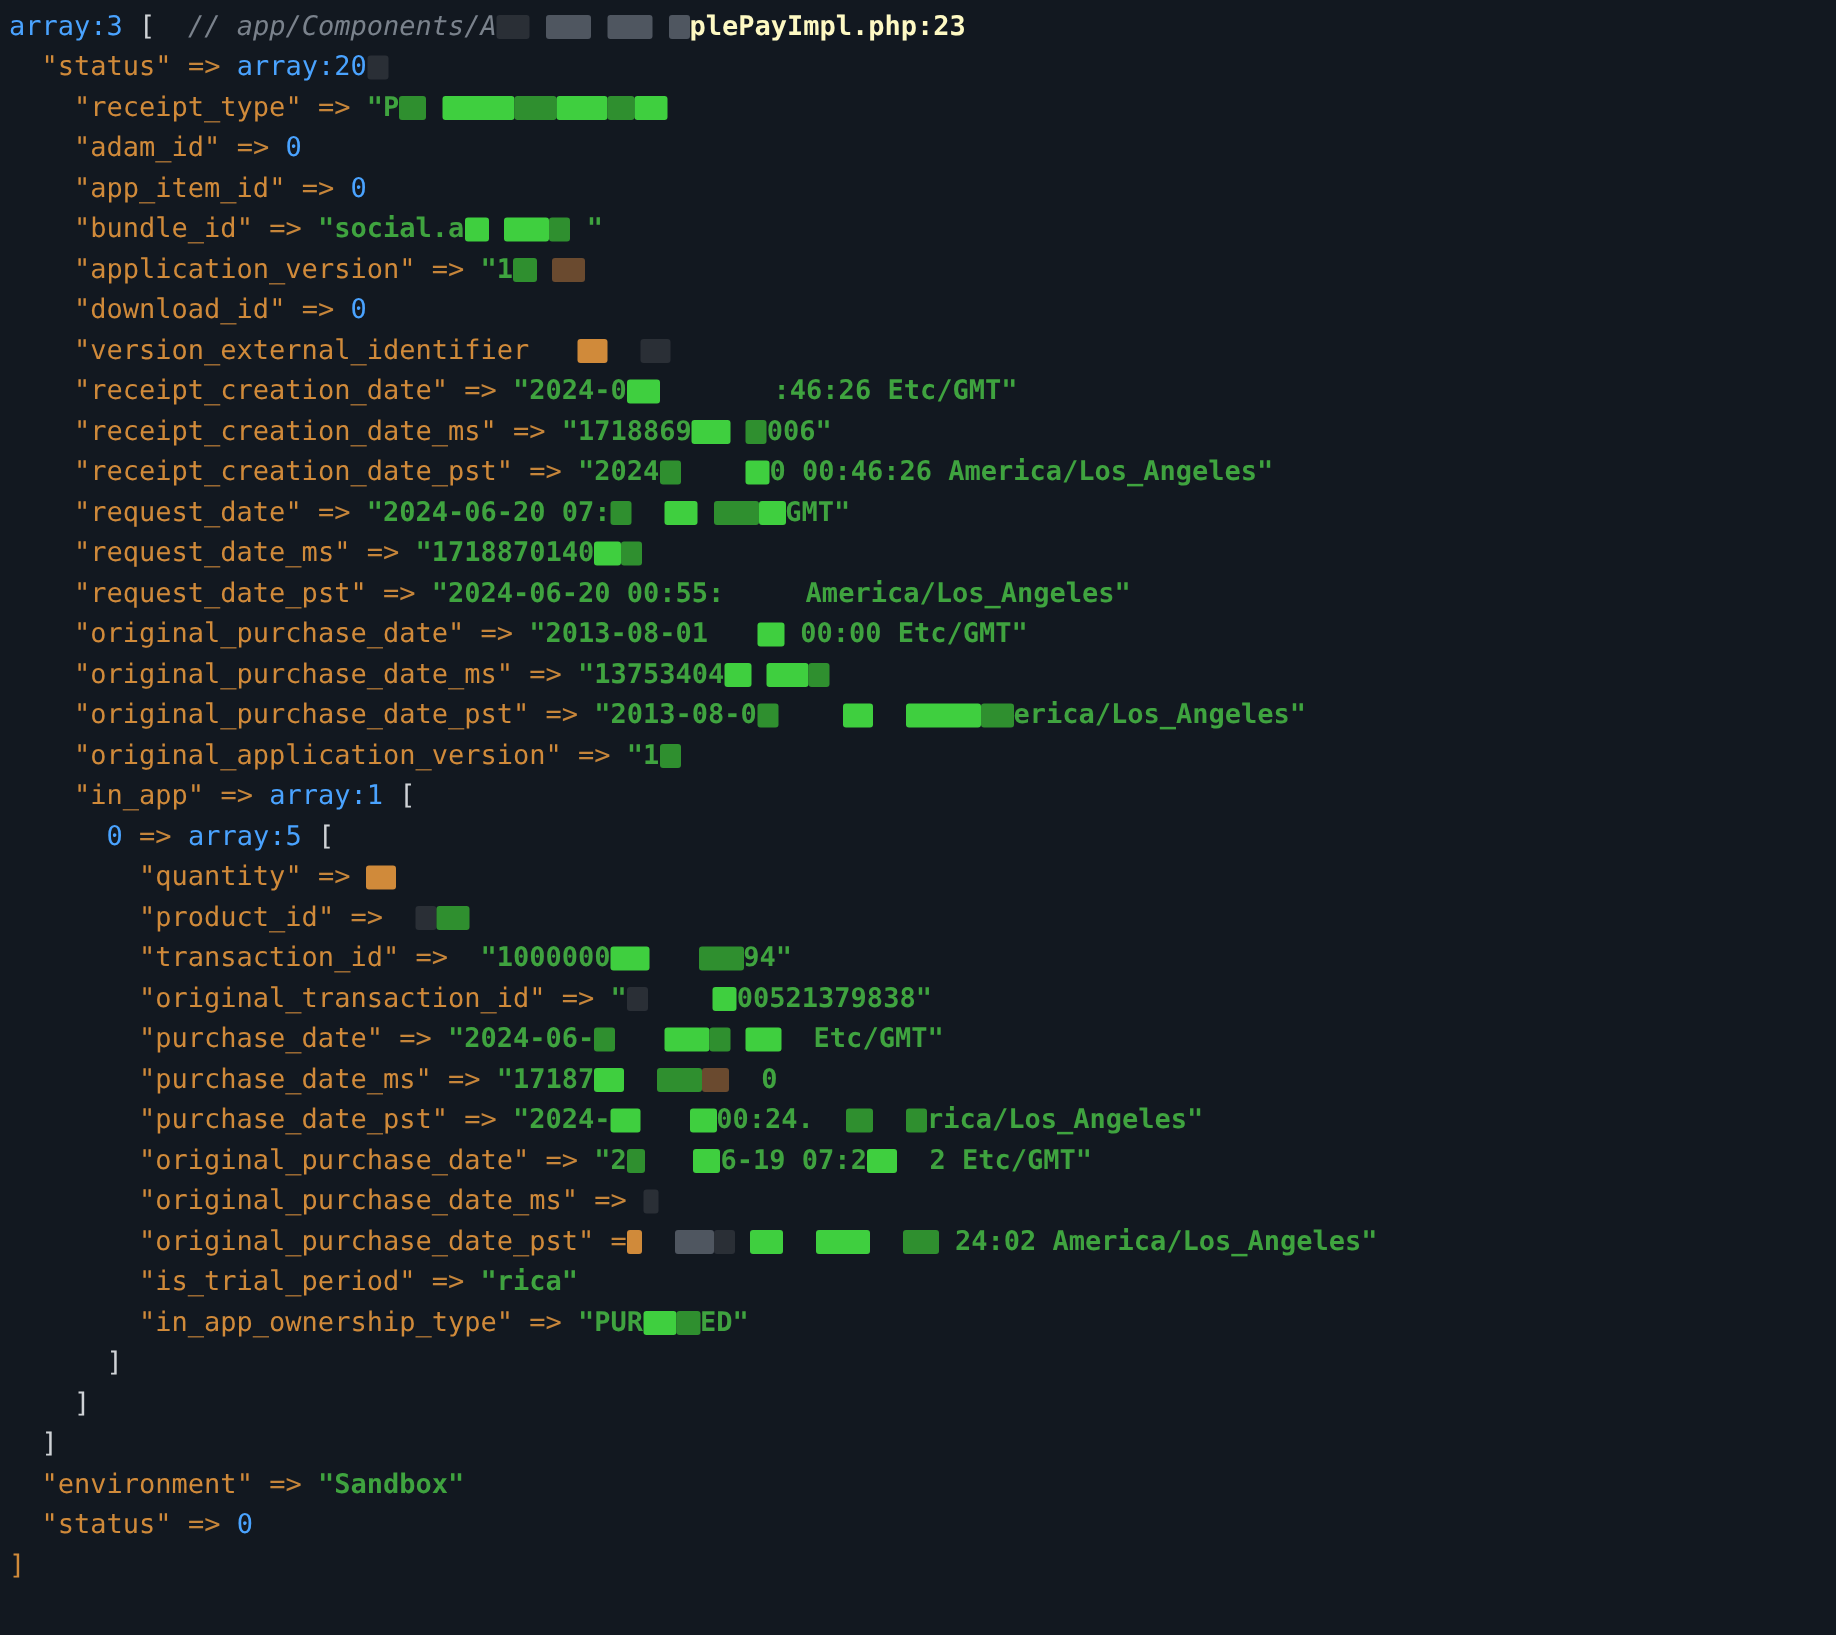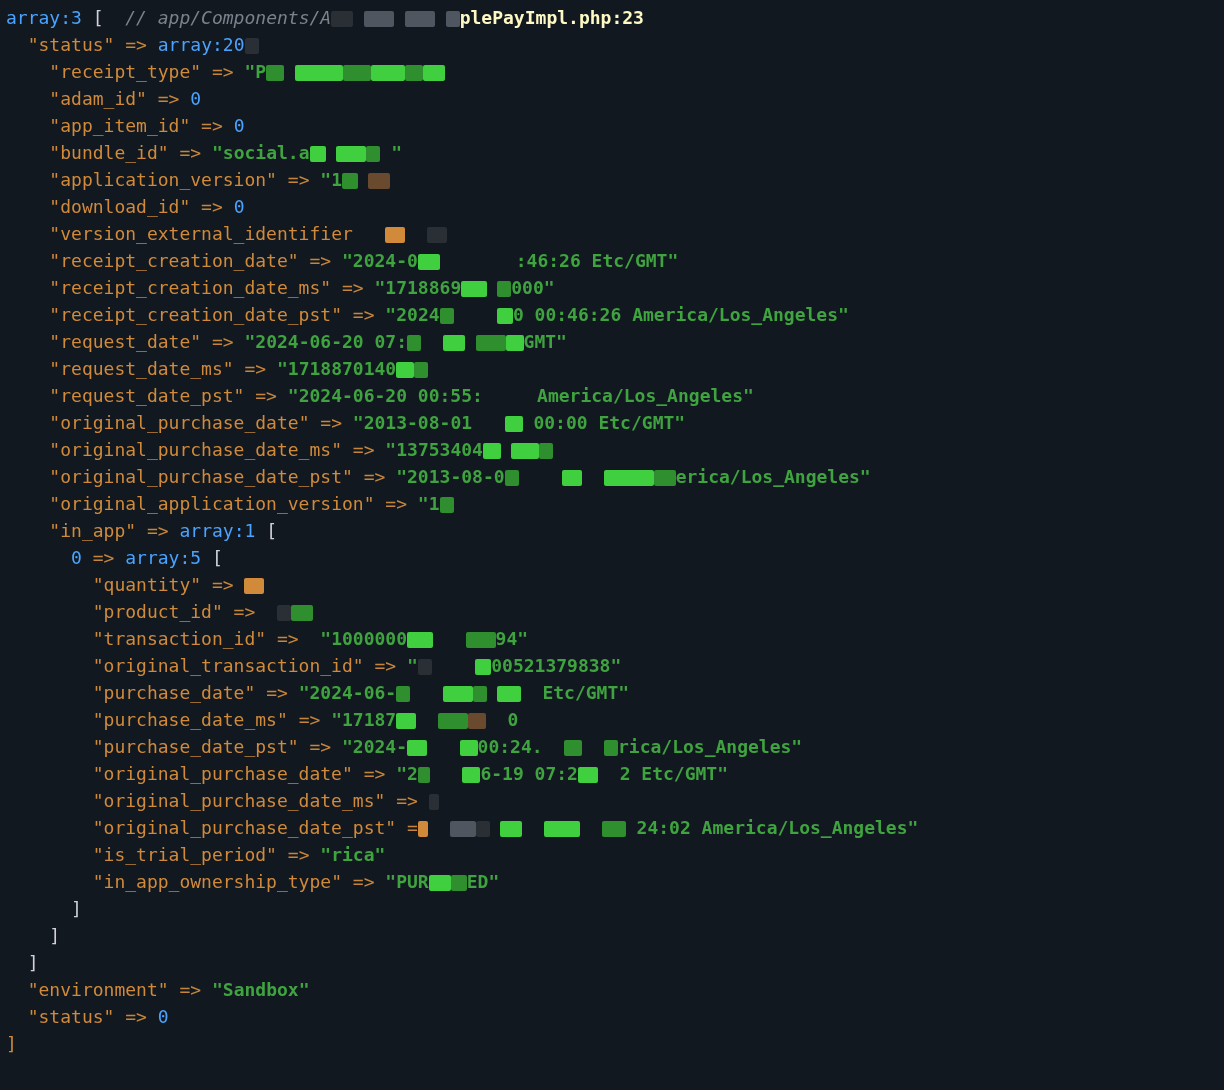--- a/index.html
+++ b/index.html
@@ -50,21 +50,21 @@
 <pre class="code"><span class="kw"><span>array</span>:<span>3</span></span> <span class="br">[</span>  <span class="cmt"><span>// app/Components/A</span></span><span class="red r-dk" style="width:22px"></span> <span class="red r-gr" style="width:30px"></span> <span class="red r-gr" style="width:30px"></span> <span class="red r-gr" style="width:14px"></span><span class="cmtbold">plePayImpl.php:23</span>
   <span class="key"><span>"</span><span>status</span><span>"</span></span> <span class="arrow">=&gt;</span> <span class="kw"><span>array</span>:<span>20</span></span><span class="red r-dk" style="width:14px"></span>
     <span class="key"><span>"</span><span>receipt_type</span><span>"</span></span> <span class="arrow">=&gt;</span> <span class="str"><span>"</span><span>P</span></span><span class="red r-g2" style="width:18px"></span> <span class="red r-g1" style="width:48px"></span><span class="red r-g2" style="width:28px"></span><span class="red r-g1" style="width:34px"></span><span class="red r-g2" style="width:18px"></span><span class="red r-g1" style="width:22px"></span>
     <span class="key"><span>"</span><span>adam_id</span><span>"</span></span> <span class="arrow">=&gt;</span> <span class="num">0</span>
     <span class="key"><span>"</span><span>app_item_id</span><span>"</span></span> <span class="arrow">=&gt;</span> <span class="num">0</span>
     <span class="key"><span>"</span><span>bundle_id</span><span>"</span></span> <span class="arrow">=&gt;</span> <span class="str"><span>"</span><span>social.a</span></span><span class="red r-g1" style="width:16px"></span> <span class="red r-g1" style="width:30px"></span><span class="red r-g2" style="width:14px"></span> <span class="str"><span>"</span></span>
     <span class="key"><span>"</span><span>application_version</span><span>"</span></span> <span class="arrow">=&gt;</span> <span class="str"><span>"</span><span>1</span></span><span class="red r-g2" style="width:16px"></span><span class="gap"></span><span class="red r-br" style="width:22px"></span>
     <span class="key"><span>"</span><span>download_id</span><span>"</span></span> <span class="arrow">=&gt;</span> <span class="num">0</span>
     <span class="key"><span>"</span><span>version_external_identifier</span></span>   <span class="red r-or" style="width:20px"></span>  <span class="red r-dk" style="width:20px"></span>
     <span class="key"><span>"</span><span>receipt_creation_date</span><span>"</span></span> <span class="arrow">=&gt;</span> <span class="str"><span>"</span><span>2024-0</span></span><span class="red r-g1" style="width:22px"></span>       <span class="str"><span>:46:26 Etc/GMT</span><span>"</span></span>
-    <span class="key"><span>"</span><span>receipt_creation_date_ms</span><span>"</span></span> <span class="arrow">=&gt;</span> <span class="str"><span>"</span><span>1718869</span></span><span class="red r-g1" style="width:26px"></span><span class="gap"></span><span class="red r-g2" style="width:14px"></span><span class="str"><span>000</span><span>"</span></span>
+    <span class="key"><span>"</span><span>receipt_creation_date_ms</span><span>"</span></span> <span class="arrow">=&gt;</span> <span class="str"><span>"</span><span>1718869</span></span><span class="red r-g1" style="width:26px"></span><span class="gap"></span><span class="red r-g2" style="width:14px"></span><span class="str"><span>006</span><span>"</span></span>
     <span class="key"><span>"</span><span>receipt_creation_date_pst</span><span>"</span></span> <span class="arrow">=&gt;</span> <span class="str"><span>"</span><span>2024</span></span><span class="red r-g2" style="width:14px"></span>    <span class="red r-g1" style="width:16px"></span><span class="str"><span>0 00:46:26 America/Los_Angeles</span><span>"</span></span>
     <span class="key"><span>"</span><span>request_date</span><span>"</span></span> <span class="arrow">=&gt;</span> <span class="str"><span>"</span><span>2024-06-20 07:</span></span><span class="red r-g2" style="width:14px"></span>  <span class="red r-g1" style="width:22px"></span> <span class="red r-g2" style="width:30px"></span><span class="red r-g1" style="width:18px"></span><span class="str"><span>GMT</span><span>"</span></span>
     <span class="key"><span>"</span><span>request_date_ms</span><span>"</span></span> <span class="arrow">=&gt;</span> <span class="str"><span>"</span><span>1718870140</span></span><span class="red r-g1" style="width:18px"></span><span class="red r-g2" style="width:14px"></span>
     <span class="key"><span>"</span><span>request_date_pst</span><span>"</span></span> <span class="arrow">=&gt;</span> <span class="str"><span>"</span><span>2024-06-20 00:55:</span></span>     <span class="str"><span>America/Los_Angeles</span><span>"</span></span>
     <span class="key"><span>"</span><span>original_purchase_date</span><span>"</span></span> <span class="arrow">=&gt;</span> <span class="str"><span>"</span><span>2013-08-01</span></span>   <span class="red r-g1" style="width:18px"></span> <span class="str"><span>00:00 Etc/GMT</span><span>"</span></span>
     <span class="key"><span>"</span><span>original_purchase_date_ms</span><span>"</span></span> <span class="arrow">=&gt;</span> <span class="str"><span>"</span><span>13753404</span></span><span class="red r-g1" style="width:18px"></span><span class="gap"></span><span class="red r-g1" style="width:28px"></span><span class="red r-g2" style="width:14px"></span>
     <span class="key"><span>"</span><span>original_purchase_date_pst</span><span>"</span></span> <span class="arrow">=&gt;</span> <span class="str"><span>"</span><span>2013-08-0</span></span><span class="red r-g2" style="width:14px"></span>    <span class="red r-g1" style="width:20px"></span>  <span class="red r-g1" style="width:50px"></span><span class="red r-g2" style="width:22px"></span><span class="str"><span>erica/Los_Angeles</span><span>"</span></span>
     <span class="key"><span>"</span><span>original_application_version</span><span>"</span></span> <span class="arrow">=&gt;</span> <span class="str"><span>"</span><span>1</span></span><span class="red r-g2" style="width:14px"></span>
     <span class="key"><span>"</span><span>in_app</span><span>"</span></span> <span class="arrow">=&gt;</span> <span class="kw"><span>array</span>:<span>1</span></span> <span class="br">[</span>
       <span class="num">0</span> <span class="arrow">=&gt;</span> <span class="kw"><span>array</span>:<span>5</span></span> <span class="br">[</span>

